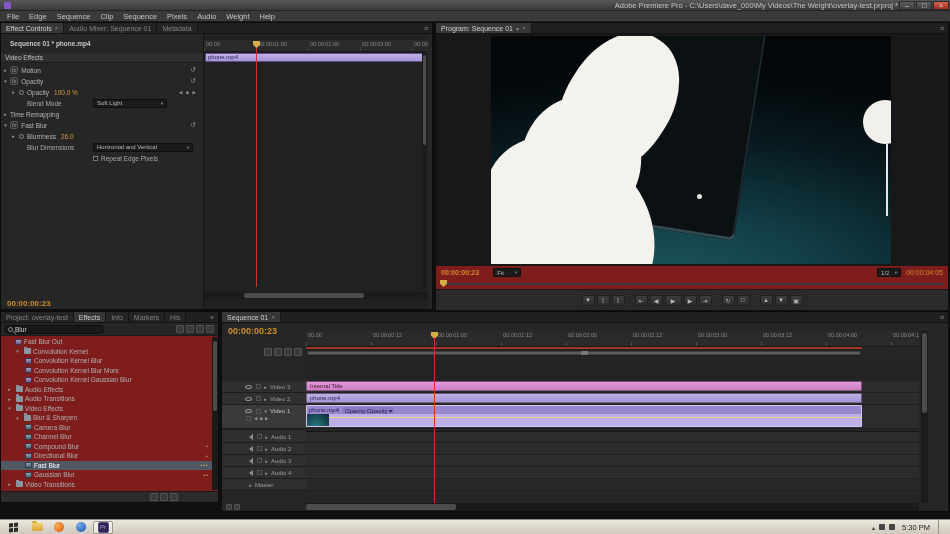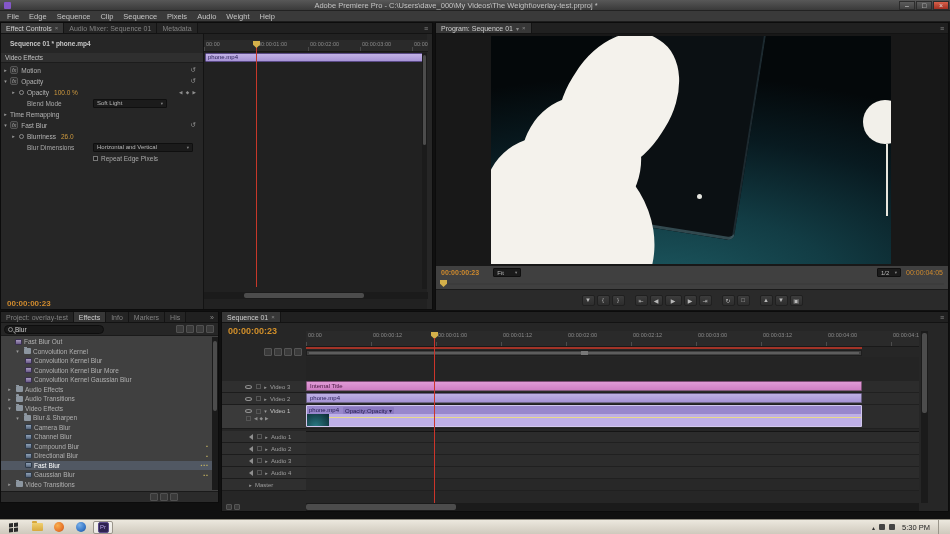--- a/index.html
+++ b/index.html
@@ -2,27 +2,27 @@
 <html><head>
 <meta charset="utf-8">
 <style>
 *{margin:0;padding:0;box-sizing:border-box;}
 html,body{background:#000;}
 #app{position:relative;width:950px;height:534px;background:#101010;font-family:"Liberation Sans","DejaVu Sans",sans-serif;color:#c8c8c8;overflow:hidden;}
 .abs{position:absolute;}
 
 #titlebar{position:absolute;left:0;top:0;width:950px;height:11px;background:linear-gradient(#585858,#3a3a3a);display:flex;align-items:center;padding:0 1px;border-bottom:1px solid #222;}
 .appicon{width:7px;height:7px;background:#8457c8;border-radius:1px;margin:0 3px;flex:none;}
-#titlebar .title{flex:1;text-align:center;font-size:7.5px;color:#c2c2c2;white-space:nowrap;overflow:hidden;}
+#titlebar .title{flex:1;text-align:right;font-size:7.5px;color:#c2c2c2;white-space:nowrap;overflow:hidden;}
 .winbtn{width:16px;height:9px;font-size:7px;line-height:8px;text-align:center;color:#ddd;background:linear-gradient(#5c5c5c,#404040);border:1px solid #2c2c2c;margin-left:1px;flex:none;}
 .winbtn.close{background:linear-gradient(#d8604a,#a23022);}
 #menubar{position:absolute;left:0;top:11px;width:950px;height:11px;background:#3a3a3a;display:flex;align-items:center;padding-left:2px;font-size:7.5px;color:#c4c4c4;border-bottom:1px solid #1c1c1c;}
 #menubar span{padding:0 5px;}
 
-.panel{background:#404040;border:1px solid #0c0c0c;}
+.panel{background:#7f1d1d;border:1px solid #0c0c0c;}
 .tabbar{display:flex;height:11px;background:#202020;border-bottom:1px solid #131313;align-items:stretch;}
 .tab{display:flex;align-items:center;gap:3px;padding:0 5px;font-size:7px;color:#828282;background:#242424;border-right:1px solid #141414;white-space:nowrap;}
 .tab.active{background:#373737;color:#cfcfcf;}
 .tab .x{color:#8a8a8a;font-size:6px;}
 .pmenu{margin-left:auto;padding:0 4px;font-size:7px;color:#8a8a8a;display:flex;align-items:center;}
 
 .ecrow{position:absolute;left:0;width:200px;height:10px;display:flex;align-items:center;font-size:6.5px;color:#b5b5b5;}
 .tw{width:9px;text-align:center;font-size:5px;color:#9a9a9a;flex:none;}
 .fx{font-style:italic;font-size:5.5px;color:#a0a0a0;border:1px solid #555;border-radius:2px;padding:0 1px;margin-right:3px;line-height:6px;background:#313131;flex:none;}
 .reset{position:absolute;right:5px;font-size:6.5px;color:#9a9a9a;}

